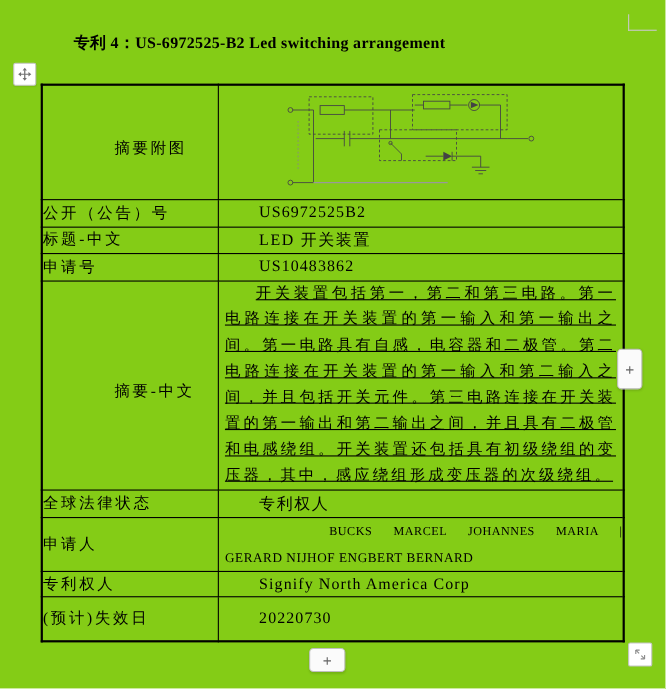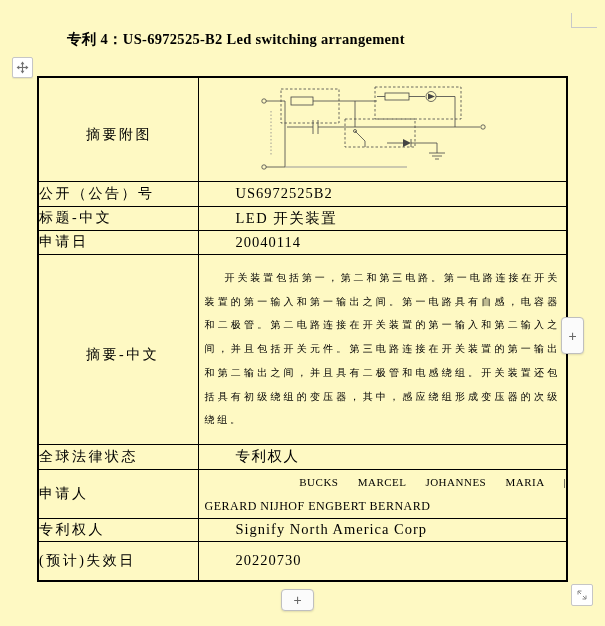--- a/index.html
+++ b/index.html
@@ -1,17 +1,17 @@
 <!DOCTYPE html>
 <html><head>
 <meta charset="utf-8">
 <style>
   html,body{margin:0;padding:0;background:#ffffff;}
   .screen{
-    position:relative;width:605px;height:626px;background:#fef9c3;overflow:hidden;
+    position:relative;width:605px;height:626px;background:#84cc16;overflow:hidden;
     font-family:"Liberation Serif","DejaVu Serif",serif;color:#000;
   }
   .doc-title{position:absolute;left:67px;top:30px;font-size:14.5px;font-weight:bold;letter-spacing:.3px;white-space:nowrap;}
 
   
   .move-handle{position:absolute;left:12px;top:57px;width:19px;height:19px;background:#fff;
     border:1px solid #c6c6c6;border-radius:2px;box-shadow:0 1px 1px rgba(0,0,0,.08);
     display:flex;align-items:center;justify-content:center;cursor:move;}
   .cropline{position:absolute;background:#c9c9c9;}
   .plus-btn{position:absolute;background:#fbfbfb;border:1px solid #bfbfbf;border-radius:4px;
@@ -20,25 +20,25 @@
   .plus-right{left:561px;top:317px;width:21px;height:35px;}
   .plus-bottom{left:281px;top:589px;width:31px;height:20px;}
   .resize-handle{position:absolute;left:571px;top:584px;width:20px;height:20px;background:#fff;
     border:1px solid #c6c6c6;border-radius:2px;display:flex;align-items:center;justify-content:center;cursor:nwse-resize;}
 
   
   table.patent{position:absolute;left:37px;top:76px;width:529px;border-collapse:collapse;table-layout:fixed;
     border:2px solid #000;}
   table.patent td{border:1px solid #000;vertical-align:middle;padding:0;overflow:hidden;}
   .lbl{font-size:14px;letter-spacing:2.5px;white-space:nowrap;}
-  .lbl-deep{padding-left:47px;margin-top:12px;}
+  .lbl-deep{padding-left:65px;margin-top:12px;}
   .val{font-size:14.5px;letter-spacing:1px;text-indent:37px;white-space:nowrap;font-family:Liberation Serif, serif;}
   .val-cn{letter-spacing:1.5px;}
-  .abstract{font-size:10px;letter-spacing:2.8px;line-height:23.7px;text-align:justify;
-    text-indent:2em;margin:0 6px;}
+  .abstract{font-size:14px;letter-spacing:2.8px;line-height:23.7px;text-align:justify;
+    text-indent:2em;margin:0 6px;text-decoration:underline;}
   .app-l1{font-size:11px;letter-spacing:.5px;word-spacing:16px;text-indent:37px;white-space:nowrap;line-height:24px;text-align:right;}
   .app-l2{font-size:12px;letter-spacing:.5px;padding-left:6px;white-space:nowrap;line-height:24px;}
   .figure-wrap{padding:2px 0 0 58px;}
 </style>
 </head>
 <body>
 
 <div class="screen">
 
   <div class="doc-title">专利 4：US-6972525-B2 Led switching arrangement</div>
@@ -130,29 +130,29 @@
 
     <tr style="height:24px">
       <td>
             <div class="lbl">标题-中文</div>
           </td>
       <td>
             <div class="val val-cn">LED 开关装置</div>
           </td>
     </tr>
 
-
-    <tr style="height:24px">
-      <td>
-            <div class="lbl">申请日</div>
-          </td>
-      <td>
-            <div class="val">20040114</div>
-          </td>
-    </tr>
+    <tr style="height:25px">
+      <td>
+            <div class="lbl">申请号</div>
+          </td>
+      <td>
+            <div class="val">US10483862</div>
+          </td>
+    </tr>
+
 
     <tr style="height:190px">
       <td>
             <div class="lbl lbl-deep">摘要-中文</div>
           </td>
       <td>
             <div class="abstract">开关装置包括第一，第二和第三电路。第一电路连接在开关装置的第一输入和第一输出之间。第一电路具有自感，电容器和二极管。第二电路连接在开关装置的第一输入和第二输入之间，并且包括开关元件。第三电路连接在开关装置的第一输出和第二输出之间，并且具有二极管和电感绕组。开关装置还包括具有初级绕组的变压器，其中，感应绕组形成变压器的次级绕组。</div>
           </td>
     </tr>
 

